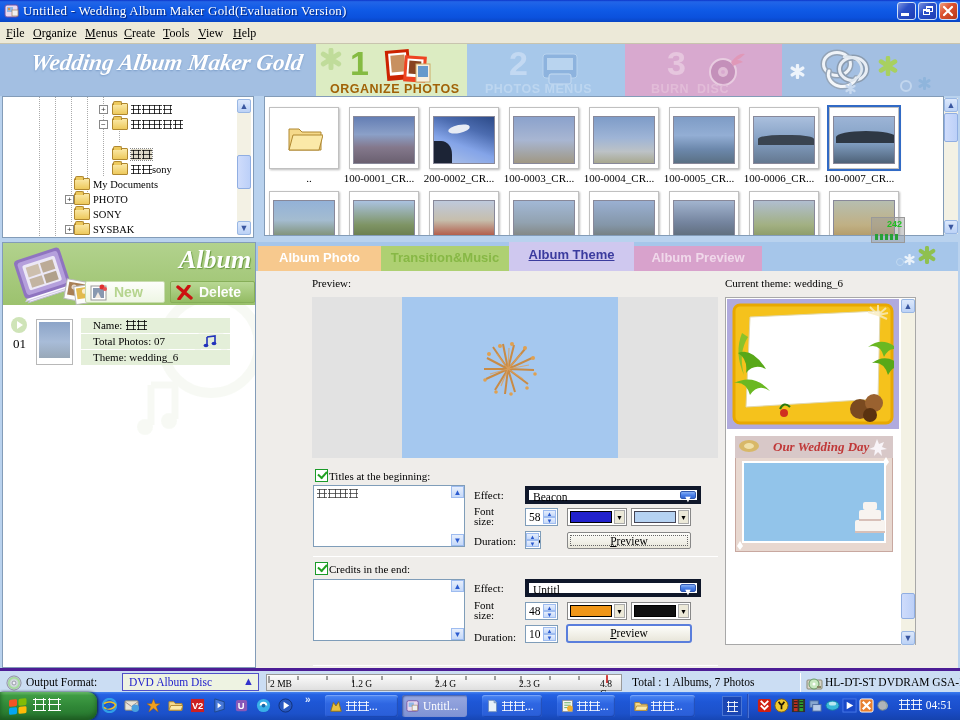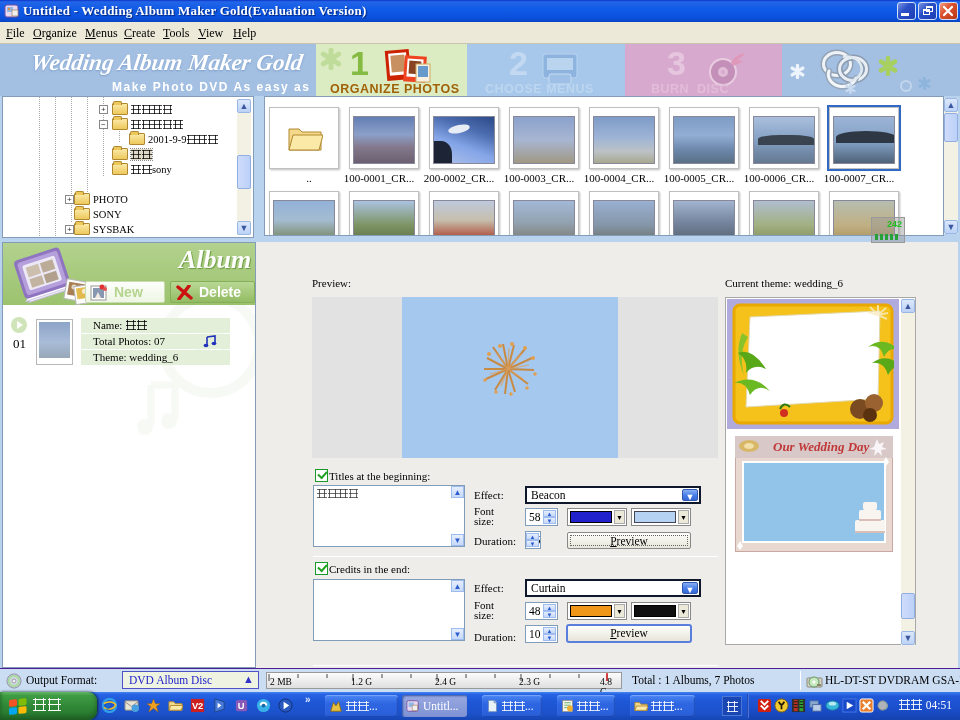--- a/index.html
+++ b/index.html
@@ -5,37 +5,37 @@
 body{font-family:"Liberation Serif",serif;position:relative;background:#b9d2ee}
 .ab{position:absolute}
 .cj{display:inline-block;width:.92em;height:.88em;margin:0 .04em;vertical-align:-.08em;
 background:
  linear-gradient(currentColor,currentColor) 0 8%/100% 8% no-repeat,
  linear-gradient(currentColor,currentColor) 0 50%/100% 8% no-repeat,
  linear-gradient(currentColor,currentColor) 0 95%/100% 8% no-repeat,
  linear-gradient(currentColor,currentColor) 15% 0/8% 100% no-repeat,
  linear-gradient(currentColor,currentColor) 78% 0/8% 100% no-repeat}
 
-#titlebar{left:0;top:0;width:960px;height:22px;background:linear-gradient(180deg,#0c34c8 0%,#2265e8 8%,#0f5ae6 45%,#0b51dd 80%,#0845c4 100%);color:#fff;font-weight:bold;font-size:13px}
+#titlebar{left:0;top:0;width:960px;height:22px;background:linear-gradient(180deg,#0c34c8 0%,#2265e8 8%,#0f5ae6 45%,#0b51dd 80%,#0845c4 100%);color:#fff;font-weight:normal;font-size:13px}
 #titlebar .txt{position:absolute;left:23px;top:3px;text-shadow:1px 1px 1px #00237a;letter-spacing:.2px}
 .tbtn{position:absolute;top:2px;width:19px;height:18px;border-radius:3px;border:1px solid #cfe0f8;font-family:"Liberation Sans";color:#fff;text-align:center}
 
 #menubar{left:0;top:22px;width:960px;height:22px;background:#ece9d8;border-bottom:1px solid #c8c4ae;font-size:12px;color:#000}
 #menubar span{position:absolute;top:4px}
 #menubar u{text-decoration:underline}
 
 #banner{left:0;top:44px;width:960px;height:52px;background:#a3bfe2;overflow:hidden}
 .step{position:absolute;top:0;height:52px}
 
 .sb{position:absolute;width:14px;background:#f3f1e4}
 .sbb{position:absolute;left:0;width:14px;height:14px;background:linear-gradient(180deg,#dce8fb,#bcd2f6);border:1px solid #99b7e4;border-radius:2px;color:#3a57a0;font:bold 9px/12px "Liberation Sans";text-align:center}
 .sbt{position:absolute;left:0;width:14px;background:linear-gradient(90deg,#cfdcfb,#bcd0f8);border:1px solid #90aee2;border-radius:2px}
 
 .inset{background:#fff;border:1px solid #7f9db9}
-.combo{background:#fff;border:2px solid #0f172a;font-size:11.5px}
+.combo{background:#fff;border:4px solid #0f172a;font-size:11.5px}
 .cbtn{position:absolute;right:1px;top:1px;width:16px;bottom:1px;background:linear-gradient(180deg,#88b0f4,#4a80e8 50%,#3568d4);border:1px solid #3058b0;border-radius:2px;color:#fff;font:bold 9px/14px "Liberation Sans";text-align:center}
 .chk{position:absolute;width:13px;height:13px;background:#fff;border:1px solid #1a9a28}
 .chk:after{content:"";position:absolute;left:2px;top:1px;width:7px;height:4px;border-left:2px solid #21a121;border-bottom:2px solid #21a121;transform:rotate(-48deg)}
 .spin{position:absolute;background:#fff;border:1px solid #7f9db9}
 .spin b{position:absolute;left:3px;top:2px;font-weight:normal;font-size:11.5px}
 .sp{position:absolute;right:1px;width:13px;height:7px;background:linear-gradient(180deg,#e6eefc,#c6d9f8);border:1px solid #9ebcf0;color:#2b5bd0;font:6px/6px "Liberation Sans";text-align:center}
 
 .trow{position:absolute;left:0;width:236px;height:15px;line-height:15px;white-space:nowrap}
 .pm{position:absolute;top:3px;width:9px;height:9px;background:#fff;border:1px solid #888;font:8px/7px "Liberation Mono";text-align:center;color:#333}
 .fld{position:absolute;top:1px;width:16px;height:12px;background:linear-gradient(180deg,#fbe9a8,#edc95c);border:1px solid #b08830;border-radius:1px}
@@ -80,21 +80,20 @@
  <span style="left:6px"><u>F</u>ile</span>
     <span style="left:33px"><u>O</u>rganize</span>
     <span style="left:85px"><u>M</u>enus</span>
     <span style="left:124px"><u>C</u>reate</span>
     <span style="left:163px"><u>T</u>ools</span>
     <span style="left:198px"><u>V</u>iew</span>
     <span style="left:233px"><u>H</u>elp</span>
 </div>
 <div class="ab" id="banner">
  <div class="ab" style="left:30px;top:6px;width:300px;height:40px;font:italic bold 23px 'Liberation Serif';color:#fff;transform:skewX(-8deg);text-shadow:0 1px 2px #7a9cc8;white-space:nowrap">Wedding Album Maker Gold</div>
- <div class="ab" style="left:112px;top:36px;font:bold 12px 'Liberation Sans';color:#fff;letter-spacing:1.5px">Make Photo DVD As easy as</div>
  <div class="step" style="left:316px;width:151px;background:#dcecc2">
    <span class="ab" style="left:4px;top:4px"><svg width="22" height="22" viewBox="0 0 20 20">
           <g stroke="#c0dc9a" stroke-width="4.5" stroke-linecap="round">
             <path d="M10 2 V18 M3 5.5 L17 14.5 M17 5.5 L3 14.5"></path>
           </g>
         </svg></span>
    <span class="ab" style="left:34px;top:0px;font:bold 34px 'Liberation Sans';color:#85bb42">1</span>
    <svg class="ab" style="left:64px;top:4px" width="52" height="40" viewBox="0 0 52 40">
         <rect x="6" y="2" width="24" height="30" fill="#cc2200" transform="rotate(-5 18 17)"></rect>
         <rect x="9" y="5" width="18" height="22" fill="#fff" transform="rotate(-5 18 16)"></rect>
@@ -107,21 +106,21 @@
       </svg>
    <span class="ab" style="left:14px;top:38px;font:bold 12.5px 'Liberation Sans';color:#a16207;letter-spacing:.5px">ORGANIZE PHOTOS</span>
  </div>
  <div class="step" style="left:467px;width:158px;background:#a7c8ea">
    <span class="ab" style="left:42px;top:0px;font:bold 34px 'Liberation Sans';color:#c3d9f2">2</span>
    <svg class="ab" style="left:74px;top:6px" width="48" height="38" viewBox="0 0 48 38">
         <rect x="2" y="4" width="34" height="24" rx="3" fill="#8db3de" stroke="#b9d4ef"></rect>
         <rect x="6" y="8" width="26" height="12" fill="#b9d4ef"></rect>
         <rect x="8" y="24" width="22" height="10" rx="2" fill="#9fc0e6" stroke="#c6dcf2"></rect>
       </svg>
-   <span class="ab" style="left:18px;top:38px;font:bold 12.5px 'Liberation Sans';color:#bdd6f0;letter-spacing:.5px">CHOOSE MENUS</span>
+   <span class="ab" style="left:18px;top:38px;font:bold 12.5px 'Liberation Sans';color:#bdd6f0;letter-spacing:.5px">PHOTOS MENUS</span>
  </div>
  <div class="step" style="left:625px;width:157px;background:#d8a9cf">
    <span class="ab" style="left:42px;top:0px;font:bold 34px 'Liberation Sans';color:#e6c6de">3</span>
    <svg class="ab" style="left:78px;top:4px" width="46" height="42" viewBox="0 0 46 42">
         <circle cx="20" cy="24" r="13" fill="#c490ba" stroke="#e8cce0" stroke-width="2"></circle>
         <circle cx="20" cy="24" r="5" fill="#e0bcd6"></circle>
         <circle cx="20" cy="24" r="2" fill="#d8a9cf"></circle>
         <path d="M28 14 Q36 4 42 6 Q38 10 34 12 Q38 12 40 14 Q34 16 30 18Z" fill="#e098b8"></path>
       </svg>
    <span class="ab" style="left:26px;top:38px;font:bold 12.5px 'Liberation Sans';color:#e2bcd8;letter-spacing:.5px">BURN&nbsp; DISC</span>
@@ -162,23 +161,23 @@
 <div class="ab" id="treepane" style="left:2px;top:96px;width:252px;height:142px;background:#fff;border:1px solid #839cb8;font-size:10.5px;overflow:hidden">
  <div class="ab" style="left:36px;top:0;width:1px;height:142px;background:repeating-linear-gradient(180deg,#aaa 0 1px,transparent 1px 2px)"></div>
  <div class="ab" style="left:52px;top:0;width:1px;height:142px;background:repeating-linear-gradient(180deg,#aaa 0 1px,transparent 1px 2px)"></div>
  <div class="ab" style="left:68px;top:0;width:1px;height:126px;background:repeating-linear-gradient(180deg,#aaa 0 1px,transparent 1px 2px)"></div>
  <div class="ab" style="left:84px;top:0;width:1px;height:96px;background:repeating-linear-gradient(180deg,#aaa 0 1px,transparent 1px 2px)"></div>
  <div class="ab" style="left:100px;top:0;width:1px;height:80px;background:repeating-linear-gradient(180deg,#aaa 0 1px,transparent 1px 2px)"></div>
  <div class="ab" style="left:116px;top:28px;width:1px;height:18px;background:repeating-linear-gradient(180deg,#aaa 0 1px,transparent 1px 2px)"></div>
 
  <div class="trow" style="top:5px;padding-left:128px"><b class="pm" style="left:96px">+</b><i class="fld" style="left:109px"></i><span class="cj"></span><span class="cj"></span><span class="cj"></span><span class="cj"></span></div>
  <div class="trow" style="top:20px;padding-left:128px"><b class="pm" style="left:96px">−</b><i class="fld" style="left:109px"></i><span class="cj"></span><span class="cj"></span><span class="cj"></span><span class="cj"></span><span class="cj"></span></div>
- <div class="trow" style="top:35px;padding-left:145px"><i class="fld" style="left:126px"></i>2001-9-9<span class="cj"></span><span class="cj"></span><span class="cj"></span></div>
  <div class="trow" style="top:50px;padding-left:128px"><i class="fld" style="left:109px"></i><span class="sel"><span class="cj"></span><span class="cj"></span></span></div>
  <div class="trow" style="top:65px;padding-left:128px"><i class="fld" style="left:109px"></i><span class="cj"></span><span class="cj"></span>sony</div>
+ <div class="trow" style="top:80px;padding-left:90px"><i class="fld" style="left:71px"></i>My Documents</div>
  <div class="trow" style="top:95px;padding-left:90px"><b class="pm" style="left:62px">+</b><i class="fld" style="left:71px"></i>PHOTO</div>
  <div class="trow" style="top:110px;padding-left:90px"><i class="fld" style="left:71px"></i>SONY</div>
  <div class="trow" style="top:125px;padding-left:90px"><b class="pm" style="left:62px">+</b><i class="fld" style="left:71px"></i>SYSBAK</div>
  <div class="sb" style="left:234px;top:2px;height:136px">
   <div class="sbb" style="top:0">▲</div>
   <div class="sbt" style="top:56px;height:34px"></div>
   <div class="sbb" style="bottom:0">▼</div>
  </div>
 </div>
 <div class="ab" id="thumbpane" style="left:264px;top:96px;width:680px;height:140px;background:#fff;border:1px solid #839cb8;overflow:hidden">
@@ -322,20 +321,37 @@
  </div>
  <div class="alrow" style="top:75px"><span style="color:#000">Name: <span class="cj"></span><span class="cj"></span></span></div>
  <div class="alrow" style="top:91px">Total Photos: 07<svg class="ab" style="left:122px;top:1px" width="15" height="14" viewBox="0 0 15 14">
         <path d="M4 2 L12 1 L12 8 M4 2 L4 10" stroke="#2233bb" stroke-width="1.6" fill="none"></path>
         <ellipse cx="3" cy="10.5" rx="2.4" ry="1.8" fill="#2233bb"></ellipse>
         <ellipse cx="11" cy="8.5" rx="2.4" ry="1.8" fill="#2233bb"></ellipse>
       </svg></div>
  <div class="alrow" style="top:107px">Theme: wedding_6</div>
 </div>
 <div class="ab" id="tabarea" style="left:256px;top:242px;width:702px;height:426px;background:#efedea">
+ <div class="ab" style="left:0;top:0;width:702px;height:29px;background:#a6c6ea">
+  <div class="tab" style="left:2px;width:123px;background:#f7c98e;color:#fff">Album Photo</div>
+  <div class="tab" style="left:125px;width:128px;background:#aed072;color:#87b845">Transition&amp;Music</div>
+  <div class="tab" style="left:253px;top:0;height:29px;width:125px;background:#cfc8ef;color:#3b3b9e;line-height:26px"><u>Album Theme</u></div>
+  <div class="tab" style="left:378px;width:128px;background:#d8a2cc;color:#f0d8ea">Album Preview</div>
+  <span class="ab" style="left:648px;top:9px"><svg width="11" height="11" viewBox="0 0 20 20">
+          <g stroke="#eaf2fa" stroke-width="4.5" stroke-linecap="round">
+            <path d="M10 2 V18 M3 5.5 L17 14.5 M17 5.5 L3 14.5"></path>
+          </g>
+        </svg></span>
+  <span class="ab" style="left:662px;top:4px"><svg width="18" height="18" viewBox="0 0 20 20">
+          <g stroke="#8fc050" stroke-width="4.5" stroke-linecap="round">
+            <path d="M10 2 V18 M3 5.5 L17 14.5 M17 5.5 L3 14.5"></path>
+          </g>
+        </svg></span>
+  <circle class="ab" style="left:640px;top:16px;width:8px;height:8px;border:1.5px solid #c0d8f0;border-radius:50%"></circle>
+ </div>
  <div class="ab" style="left:56px;top:35px;font-size:11px">Preview:</div>
  <div class="ab" style="left:469px;top:35px;font-size:11px">Current theme: wedding_6</div>
 
  <div class="ab" style="left:56px;top:55px;width:406px;height:161px;background:#e2e2e2">
   <div class="ab" style="left:90px;top:0;width:216px;height:161px;background:#a5c8ef">
    <svg class="ab" style="left:69px;top:37px" width="75" height="75" viewBox="0 0 75 75">
     <g stroke="#cc8433" stroke-width="2" opacity=".9" fill="none">
      <path d="M37 35 L16 24 M37 35 L22 13 M37 35 L32 10 M37 35 L43 11 M37 35 L54 15 M37 35 L61 24 M37 35 L63 36 M37 35 L57 50 M37 35 L44 58 M37 35 L34 60 M37 35 L24 56 M37 35 L15 45 M37 35 L13 35"></path>
     </g>
           <g stroke="#daa060" stroke-width="1.2" opacity=".8" fill="none">
@@ -395,21 +411,21 @@
  <div class="ab" style="left:57px;top:314px;width:405px;height:1px;background:#d0cec8;border-bottom:1px solid #fff"></div>
 
  <div class="chk" style="left:59px;top:320px"></div>
  <div class="ab" style="left:73px;top:321px;font-size:11px">Credits in the end:</div>
  <div class="ab inset" style="left:57px;top:337px;width:152px;height:62px">
    <div class="sp" style="right:0;top:0;width:13px;height:12px;font-size:8px;line-height:11px">▲</div>
    <div class="sp" style="right:0;bottom:0;width:13px;height:12px;font-size:8px;line-height:11px">▼</div>
  </div>
  <div class="ab" style="left:218px;top:340px;font-size:11px">Effect:</div>
  <div class="ab combo" style="left:269px;top:337px;width:176px;height:18px">
-      <span class="ab" style="left:4px;top:1px">Curtain</span>
+      <span class="ab" style="left:4px;top:1px">Untitl</span>
       <div class="cbtn">▼</div>
     </div>
  <div class="ab" style="left:218px;top:358px;font-size:11px;line-height:10px">Font<br>size:</div>
  <div class="spin" style="left:269px;top:360px;width:33px;height:18px">
       <b>48</b>
       <div class="sp" style="top:1px">▲</div>
       <div class="sp" style="bottom:1px">▼</div>
     </div>
  <div class="ab" style="left:311px;top:360px;width:60px;height:18px;background:#fff;border:1px solid #888">
       <div class="ab" style="left:2px;top:2px;right:14px;bottom:2px;background:#f09618;border:1px solid #000"></div>
@@ -472,21 +488,21 @@
     </svg>
   </div>
   <div class="sb" style="left:175px;top:1px;height:346px;width:14px">
    <div class="sbb" style="top:0">▲</div>
    <div class="sbt" style="top:294px;height:26px"></div>
    <div class="sbb" style="bottom:0">▼</div>
   </div>
  </div>
 </div>
 <div class="ab" id="tabarea"></div>
-<div class="ab" id="statusbar" style="left:0;top:668px;width:960px;height:24px;background:#cbddf3;border-top:1px solid #4c1d95;font-size:11.5px">
+<div class="ab" id="statusbar" style="left:0;top:668px;width:960px;height:24px;background:#cbddf3;border-top:3px solid #4c1d95;font-size:11.5px">
  <svg class="ab" style="left:6px;top:4px" width="16" height="16" viewBox="0 0 16 16">
       <circle cx="8" cy="8" r="7" fill="#d8dce0" stroke="#889"></circle>
       <circle cx="8" cy="8" r="6.5" fill="url(#g0)"></circle>
       <defs>
         <radialGradient id="g0">
           <stop offset="0%" stop-color="#f8f8f8"></stop>
           <stop offset="55%" stop-color="#cdd4da"></stop>
           <stop offset="80%" stop-color="#9fe090"></stop>
           <stop offset="100%" stop-color="#b8c4d0"></stop>
         </radialGradient>

